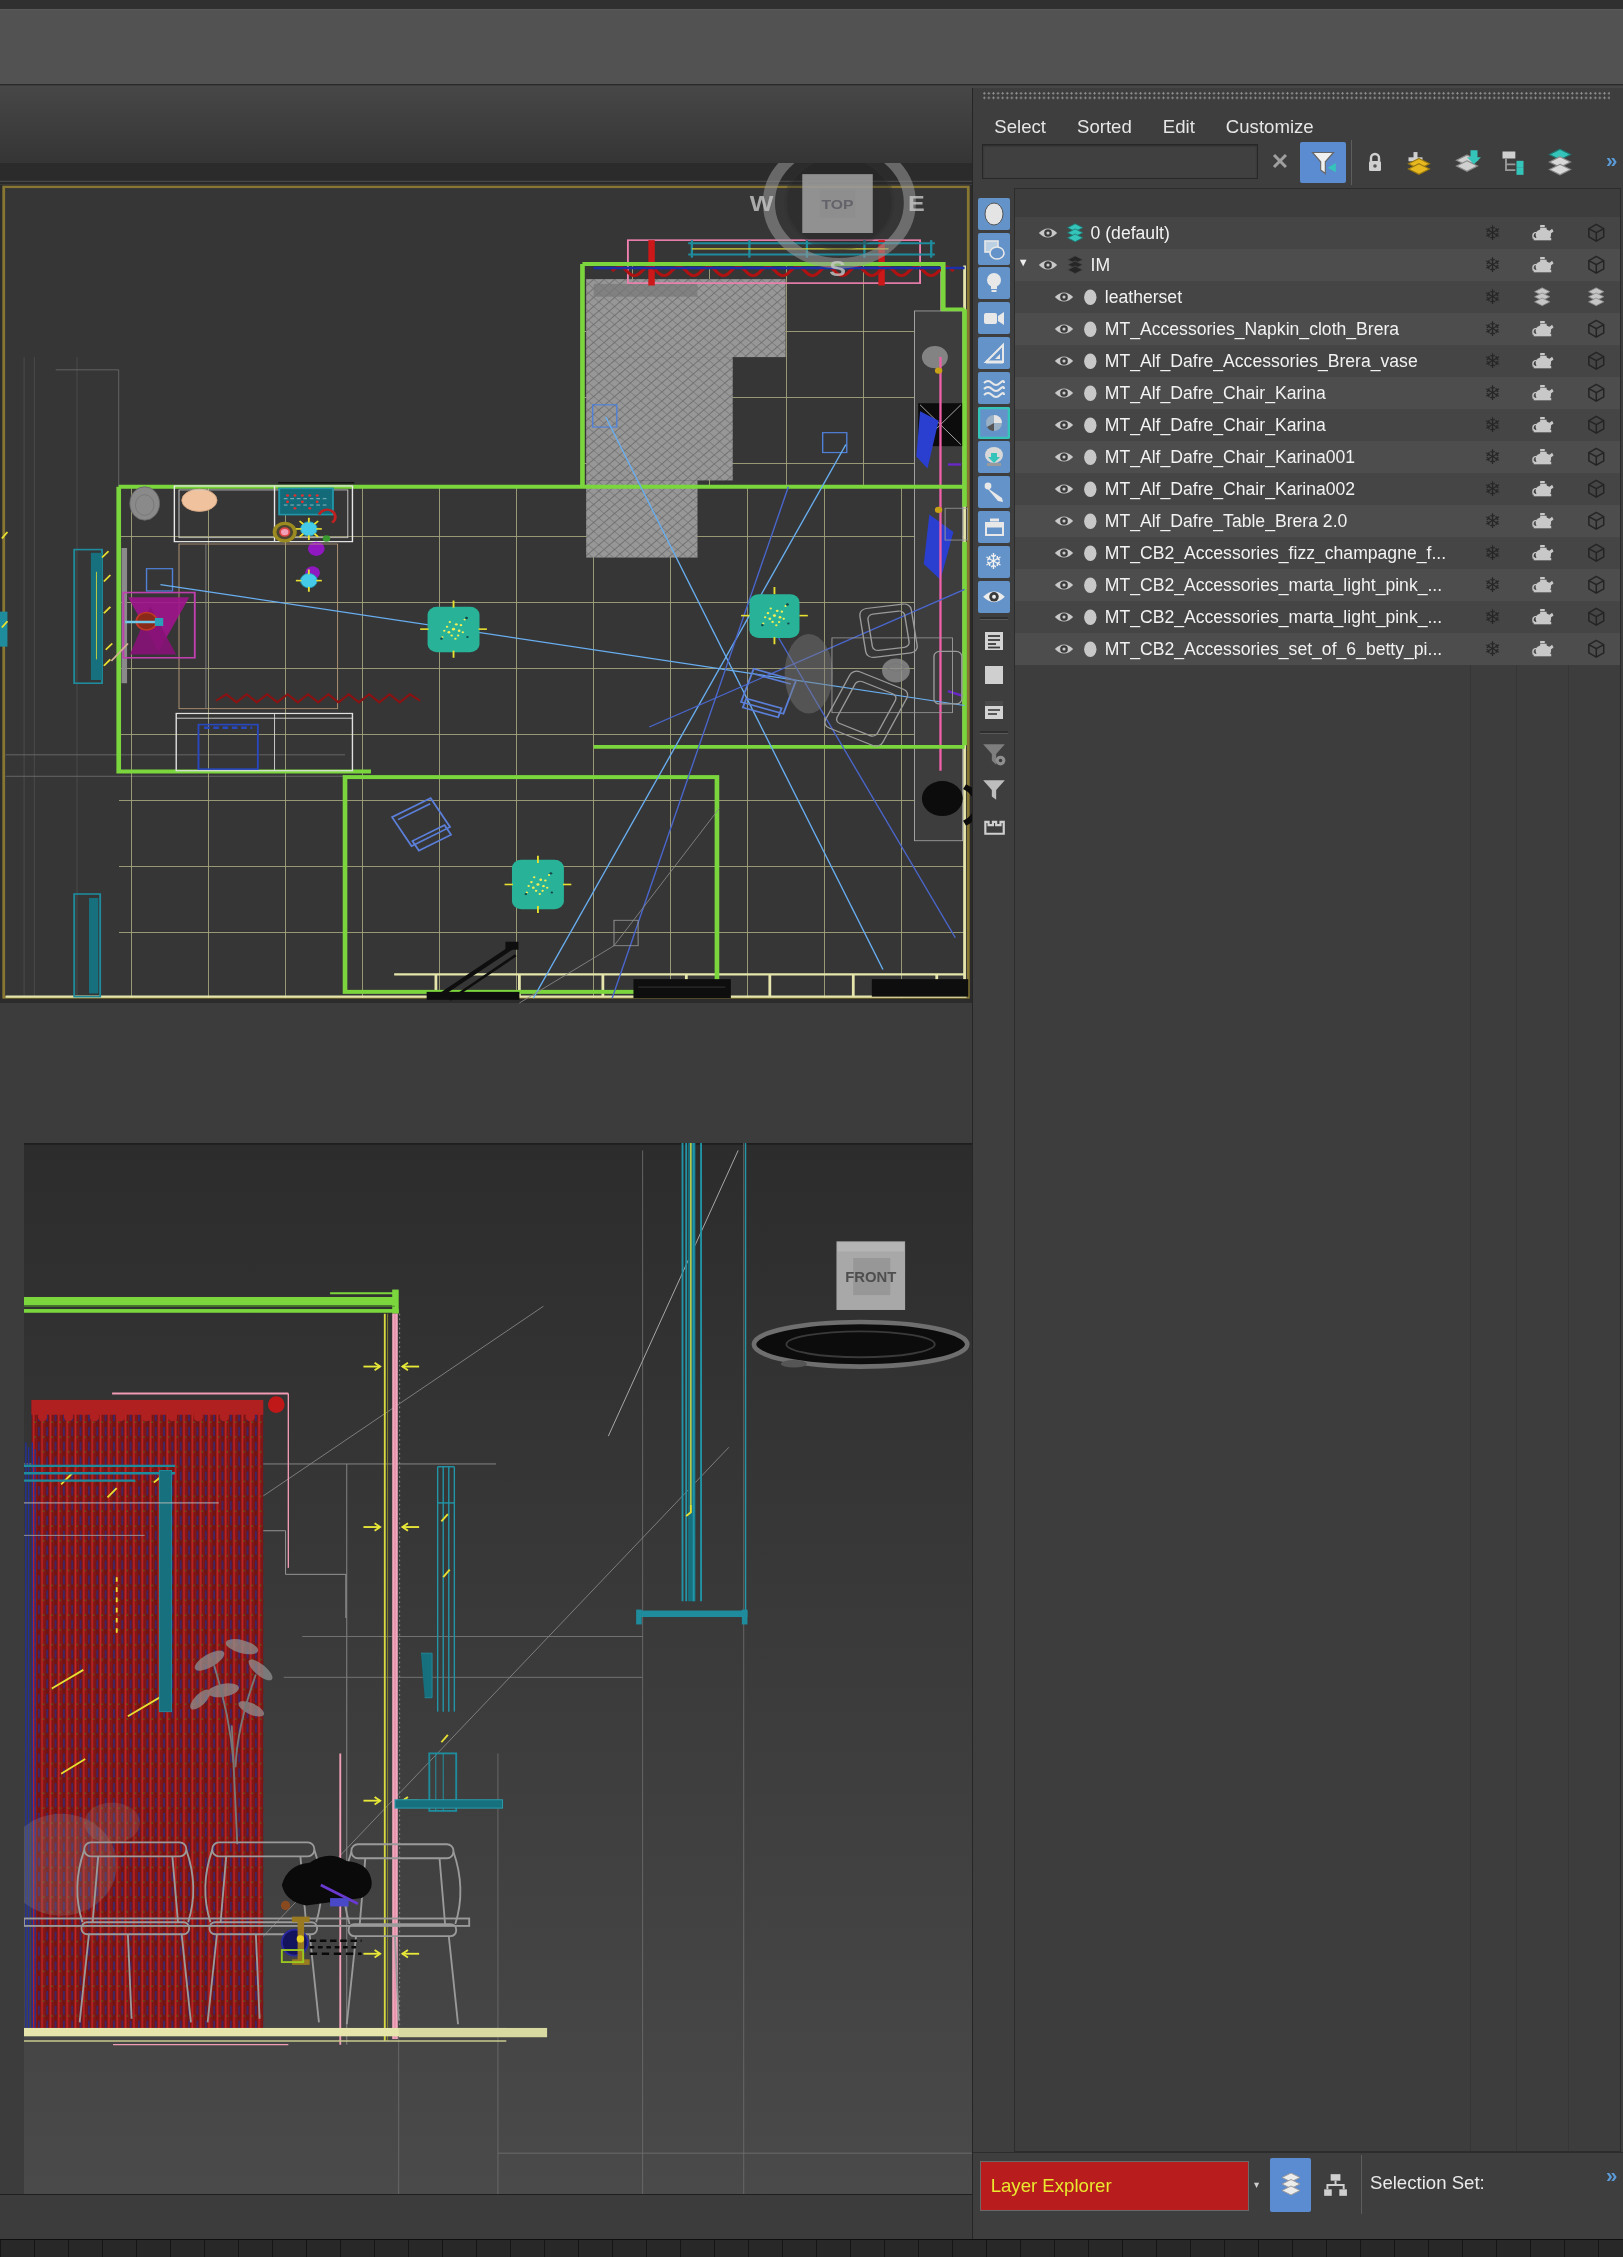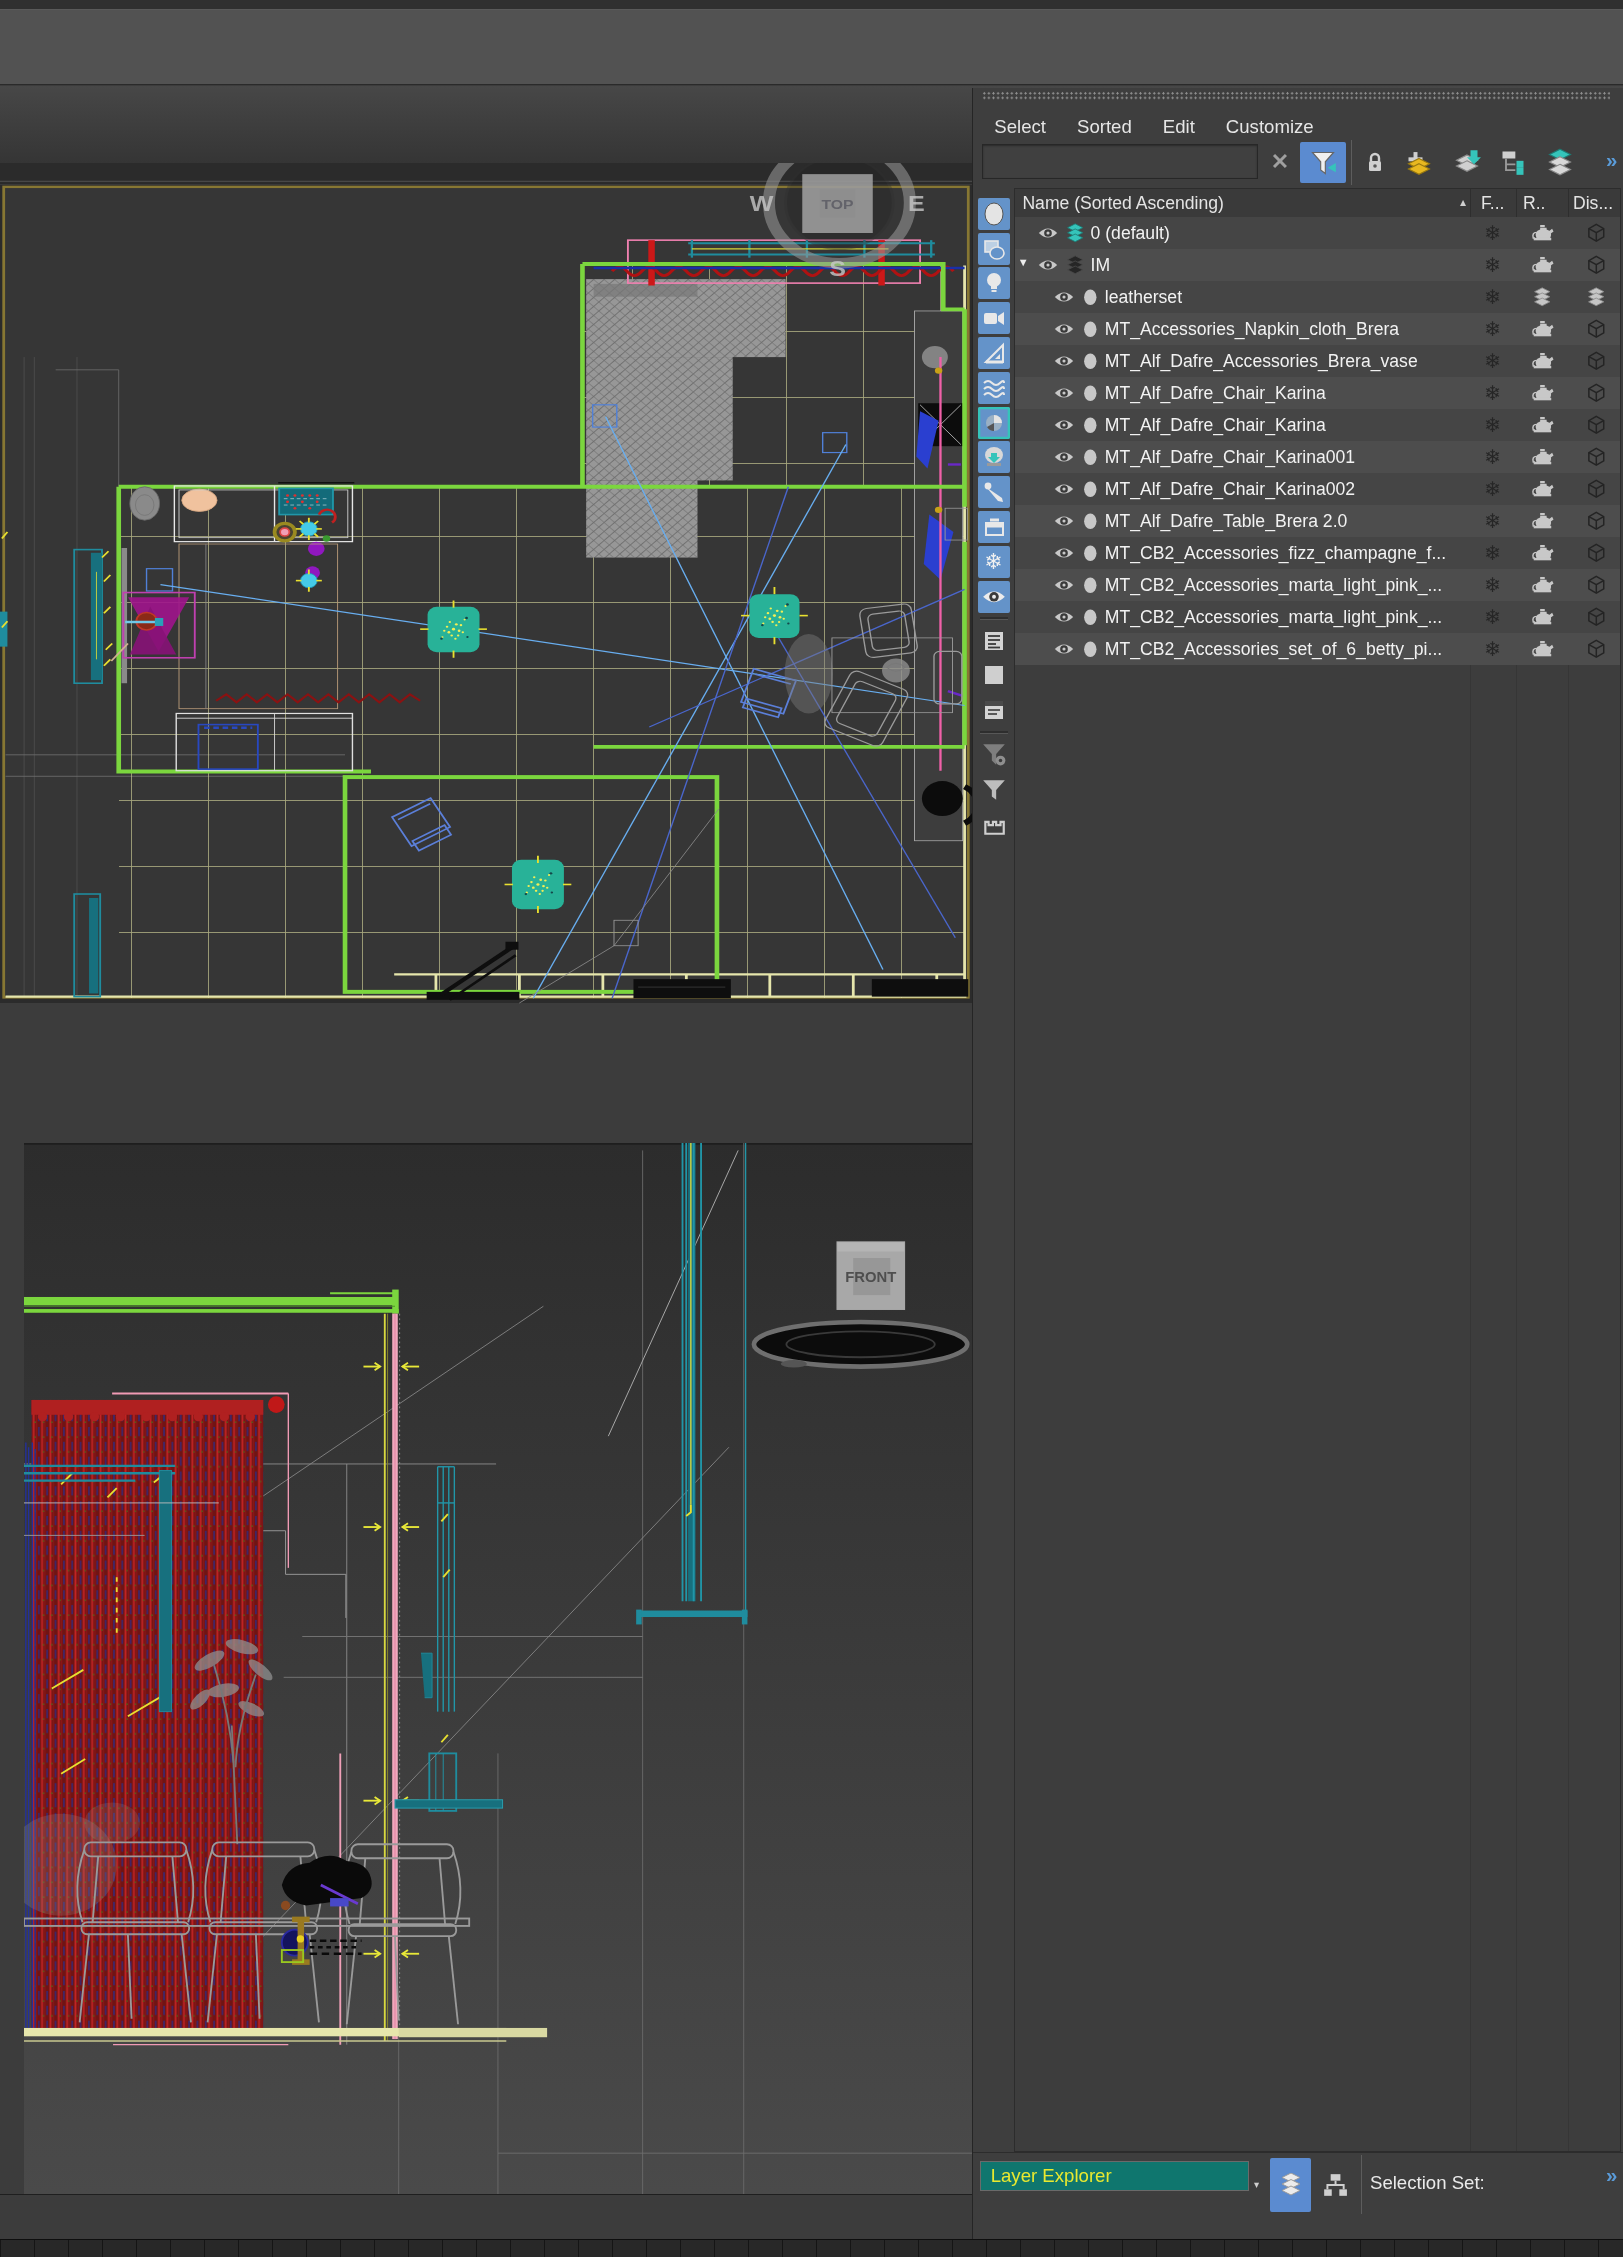--- a/index.html
+++ b/index.html
@@ -57,21 +57,21 @@
   .row.even{background:#4d4d4d;}
   .row .lead{display:flex;align-items:center;gap:5.6px;}
   .expander{position:absolute;left:2.8px;top:7.4px;font-size:11px;color:#ededed;}
   .rlabel{white-space:nowrap;}
   .cell{position:absolute;top:0;height:32px;display:flex;align-items:center;justify-content:center;}
   .cf{left:455px;width:45px;} .cr{left:501px;width:52px;} .cd{left:553px;width:56px;}
   .snow{font-size:20.4px;color:#262626;line-height:1;}
   .treeguide{position:absolute;left:11px;width:0.9px;border-left:0.9px dotted #5d5d5d;}
   
   .bbar{position:absolute;left:0;top:2064px;width:100%;height:65px;background:#3e3e3e;border-top:0.9px solid #2c2c2c;}
-  .mode-dd{position:absolute;left:7.4px;top:8.3px;width:269px;height:30px;background:#0f766e;border:0.9px solid #6a6a6a;
+  .mode-dd{position:absolute;left:7.4px;top:8.3px;width:269px;height:50px;background:#b91c1c;border:0.9px solid #6a6a6a;
            display:flex;align-items:center;padding-left:9.3px;box-sizing:border-box;}
   .mode-dd span{color:#e9e92f;font-size:18.6px;}
   .dd-caret{position:absolute;left:281px;top:26px;color:#cfcfcf;font-size:10.2px;}
   .bb-btn{position:absolute;top:4.6px;width:41px;height:54px;border-radius:1.9px;display:flex;align-items:center;justify-content:center;}
   .bb-btn.blue{background:#5b8bd0;}
   .bb-sep{position:absolute;left:388px;top:1.9px;width:0.9px;height:59px;background:#5d5d5d;}
   .selset{position:absolute;left:397px;top:18.6px;font-size:18.6px;color:#eaeaea;}
 </style>
 </head>
 <body>
@@ -880,30 +880,20 @@
         <div class="vt plain">
           <span>
             <svg width="26" height="26" viewBox="0 0 24 24">
               <path d="M4,21 V10 h3 v3 h4 V10 h3 v3 h4 v-3 h3 v11 z" fill="none" stroke="#cfcfcf" stroke-width="2"></path>
             </svg>
           </span>
         </div>
       </div>
 
     <div class="list-frame">
-      <div class="list-header">
-        <span class="lh-name">Name (Sorted Ascending)</span>
-        <span class="lh-sort">▲</span>
-        <div class="col-sep" style="left:455px;"></div>
-          <div class="col-sep" style="left:501px;"></div>
-          <div class="col-sep" style="left:553px;"></div>
-        <span class="lh-f">F...</span>
-        <span class="lh-r">R..</span>
-        <span class="lh-d">Dis...</span>
-      </div>
       <div class="rows" id="rows">
         <div class="col-sep" style="left:455px;opacity:.45;"></div>
           <div class="col-sep" style="left:501px;opacity:.45;"></div>
           <div class="col-sep" style="left:553px;opacity:.45;"></div>
         <div class="treeguide" style="top:48px;height:393px;"></div>
       <div class="row odd">
             <span class="lead" style="margin-left:22px">
               <span>
                 <svg width="22" height="16" viewBox="0 0 24 16">
                   <path d="M2,8 Q12,-2 22,8 Q12,18 2,8 Z" fill="#c8c8c8"></path>

